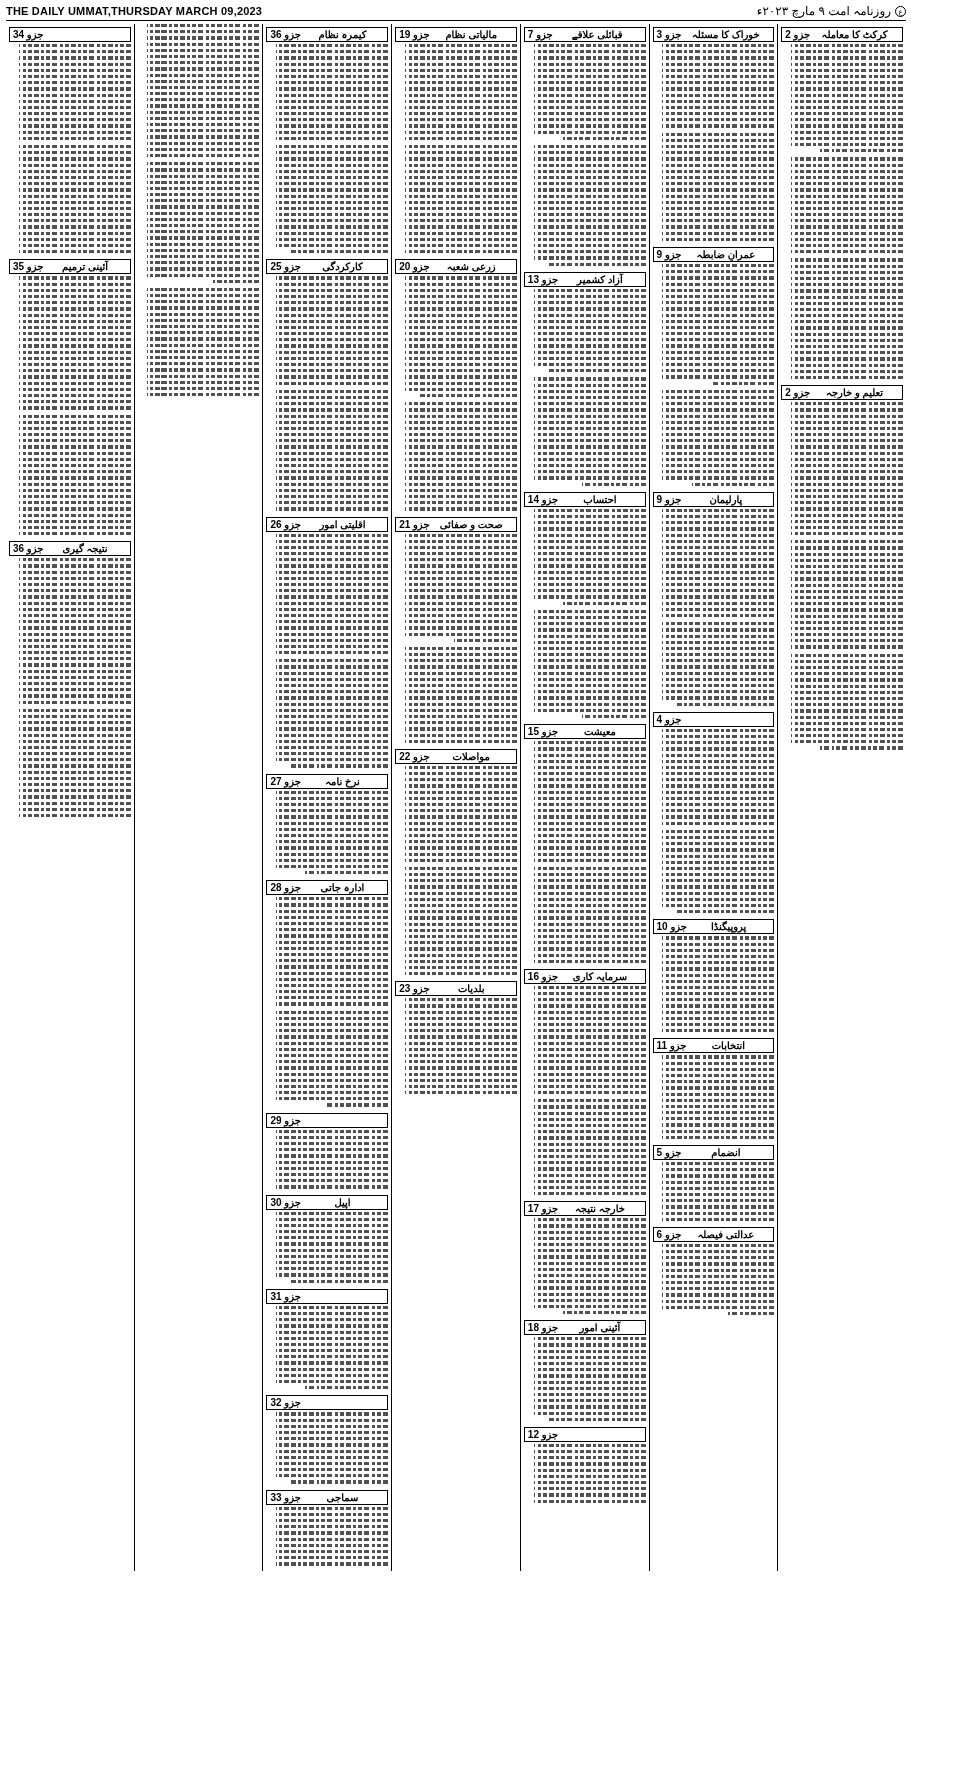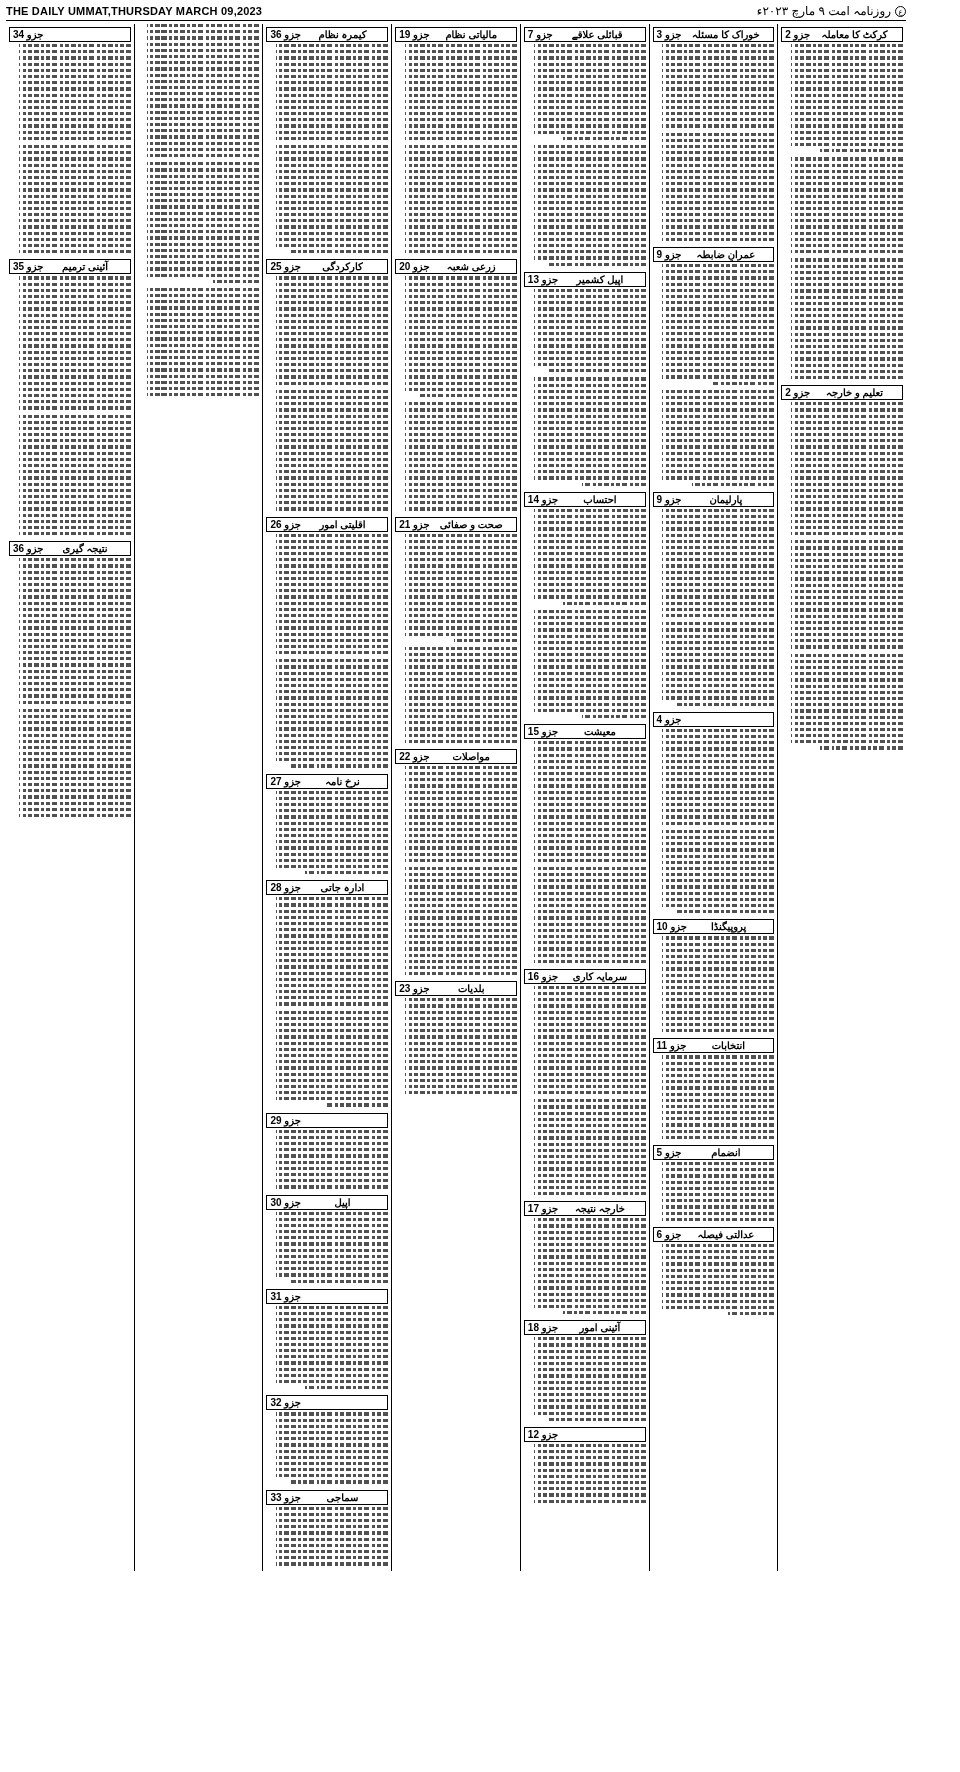--- a/index.html
+++ b/index.html
@@ -547,21 +547,21 @@
           <span class="s90"></span>
           <span class="s90"></span>
           <span class="s90"></span>
           <span class="s90"></span>
           <span class="s90"></span>
           <span class="s90"></span>
           <span class="s90"></span>
           <span class="s80"></span>
         </div>
         <div class="hd">
-          <span class="hd-title">اپیل کشمیر</span>
+          <span class="hd-title">آزاد کشمیر</span>
           <span class="hd-num">جزو 13</span>
         </div>
         <div class="txt lines">
           <span class="s90"></span>
           <span class="s90"></span>
           <span class="s90"></span>
           <span class="s90"></span>
           <span class="s90"></span>
           <span class="s90"></span>
           <span class="s90"></span>

